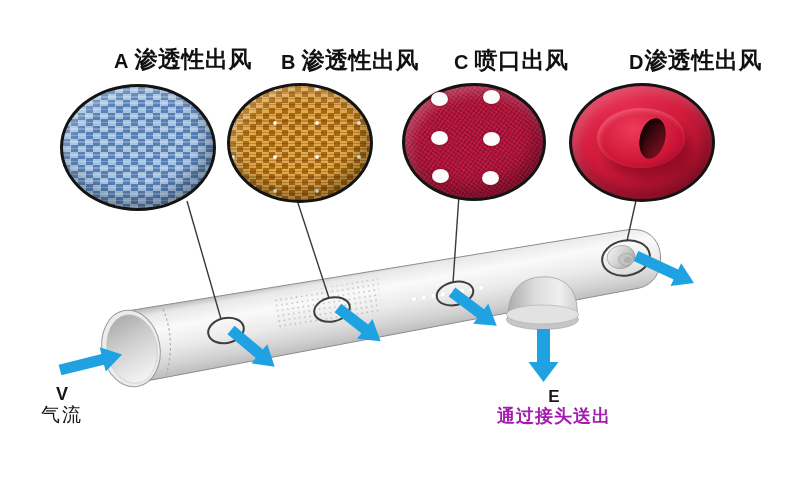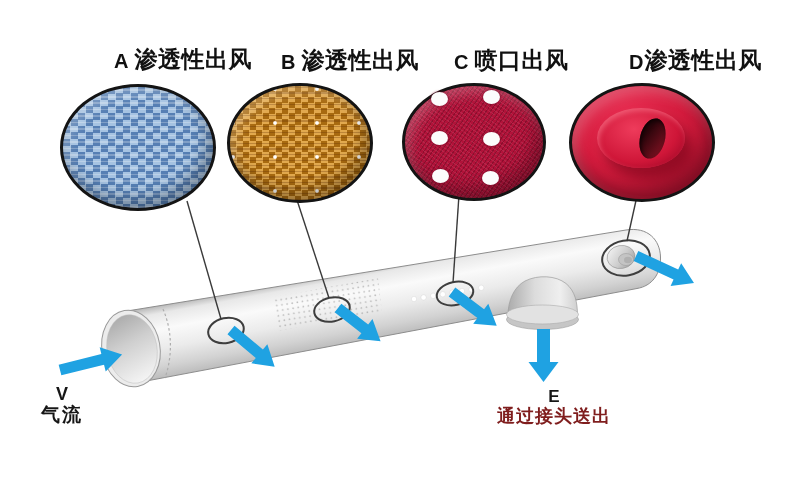--- a/index.html
+++ b/index.html
@@ -65,24 +65,24 @@
   .top-label .nm{font-size:23px;font-weight:bold;line-height:1.05;letter-spacing:.5px;}
   .top-label.tight{gap:1px;}
   #label-a{left:114px;top:47px;}
   #label-b{left:281px;top:48px;}
   #label-c{left:454px;top:48px;}
   #label-d{left:629px;top:48px;}
 
   .stack-label{position:absolute;text-align:center;color:#161616;z-index:4;}
   #label-v{left:36px;top:385px;width:52px;}
   #label-v .lt{font-size:18px;font-weight:bold;line-height:1.1;}
-  #label-v .nm{font-size:19px;font-weight:bold;letter-spacing:2px;line-height:1.05;}
+  #label-v .nm{font-size:19px;font-weight:normal;letter-spacing:2px;line-height:1.05;}
   #label-e{left:486px;top:388px;width:136px;}
   #label-e .lt{font-size:17px;font-weight:bold;line-height:1.1;}
-  #label-e .nm{font-size:18px;font-weight:600;letter-spacing:1px;color:#7f1d1d;line-height:1.1;}
+  #label-e .nm{font-size:18px;font-weight:600;letter-spacing:1px;color:#a21caf;line-height:1.1;}
 </style>
 </head>
 <body>
 
 <div class="stage">
 
   <svg width="800" height="488" viewBox="0 0 800 488">
     <defs>
       <linearGradient id="tubeGrad" gradientUnits="userSpaceOnUse" x1="374" y1="266" x2="388" y2="342">
         <stop offset="0" stop-color="#b9b9b9"></stop>

